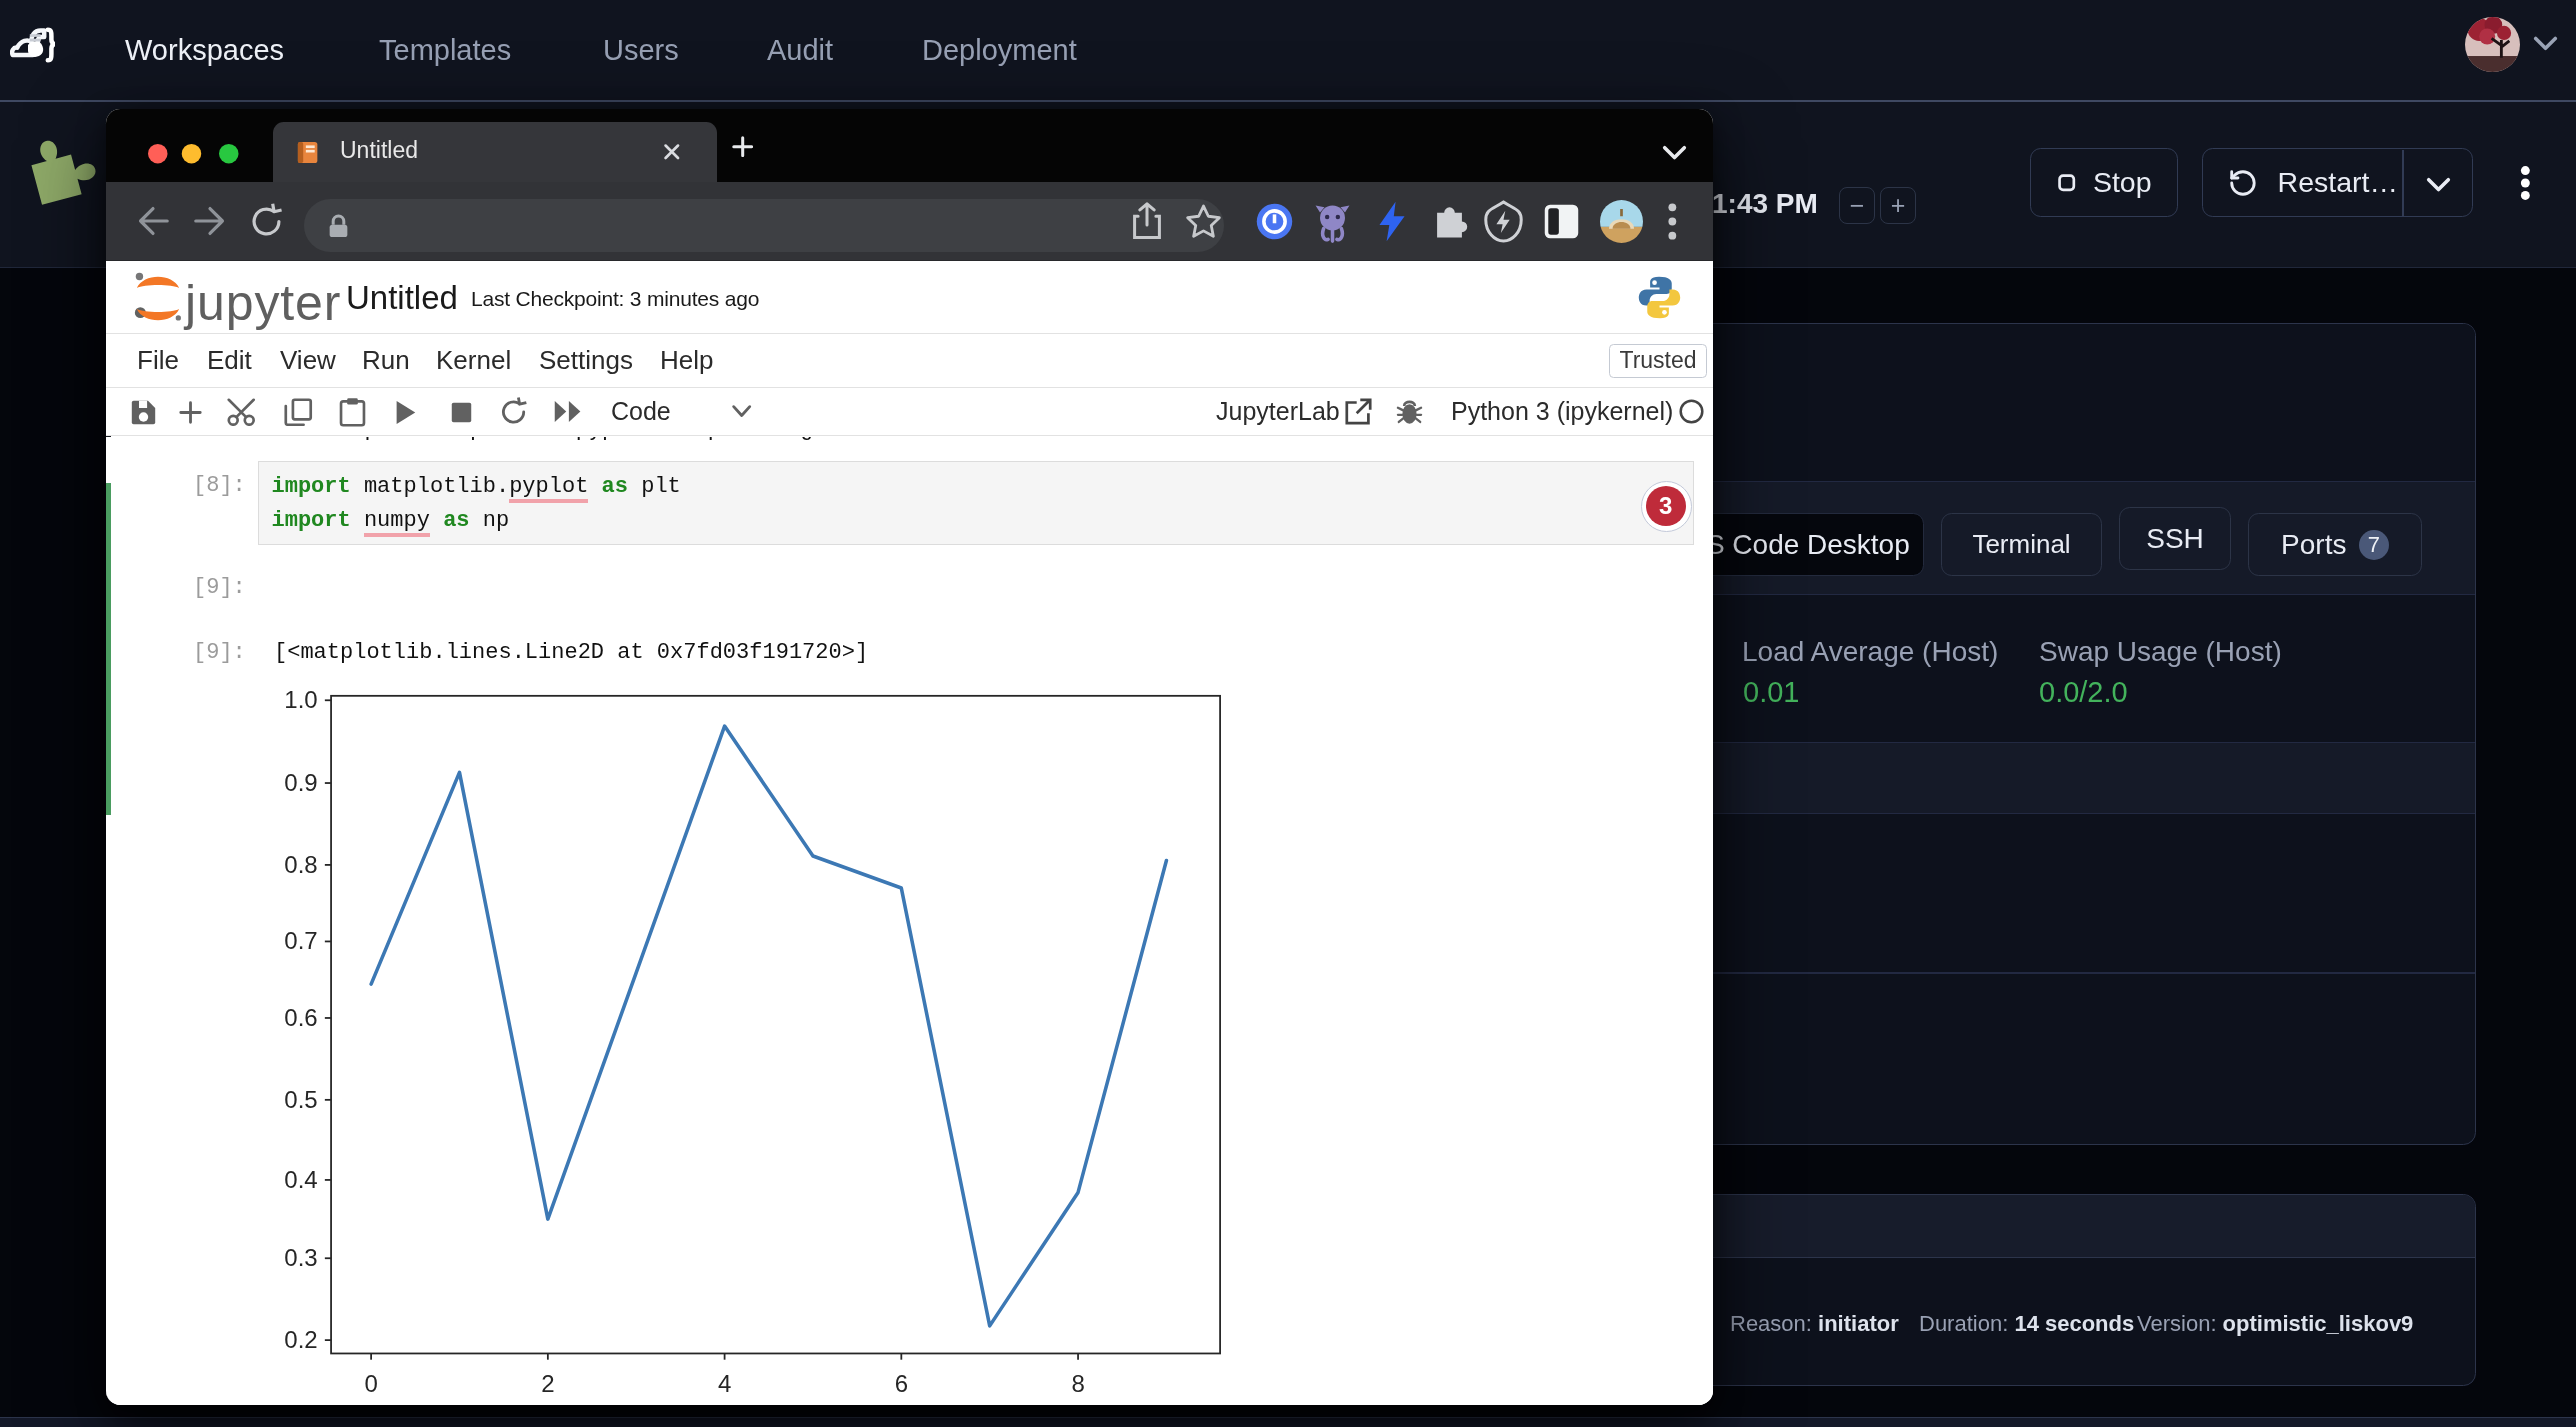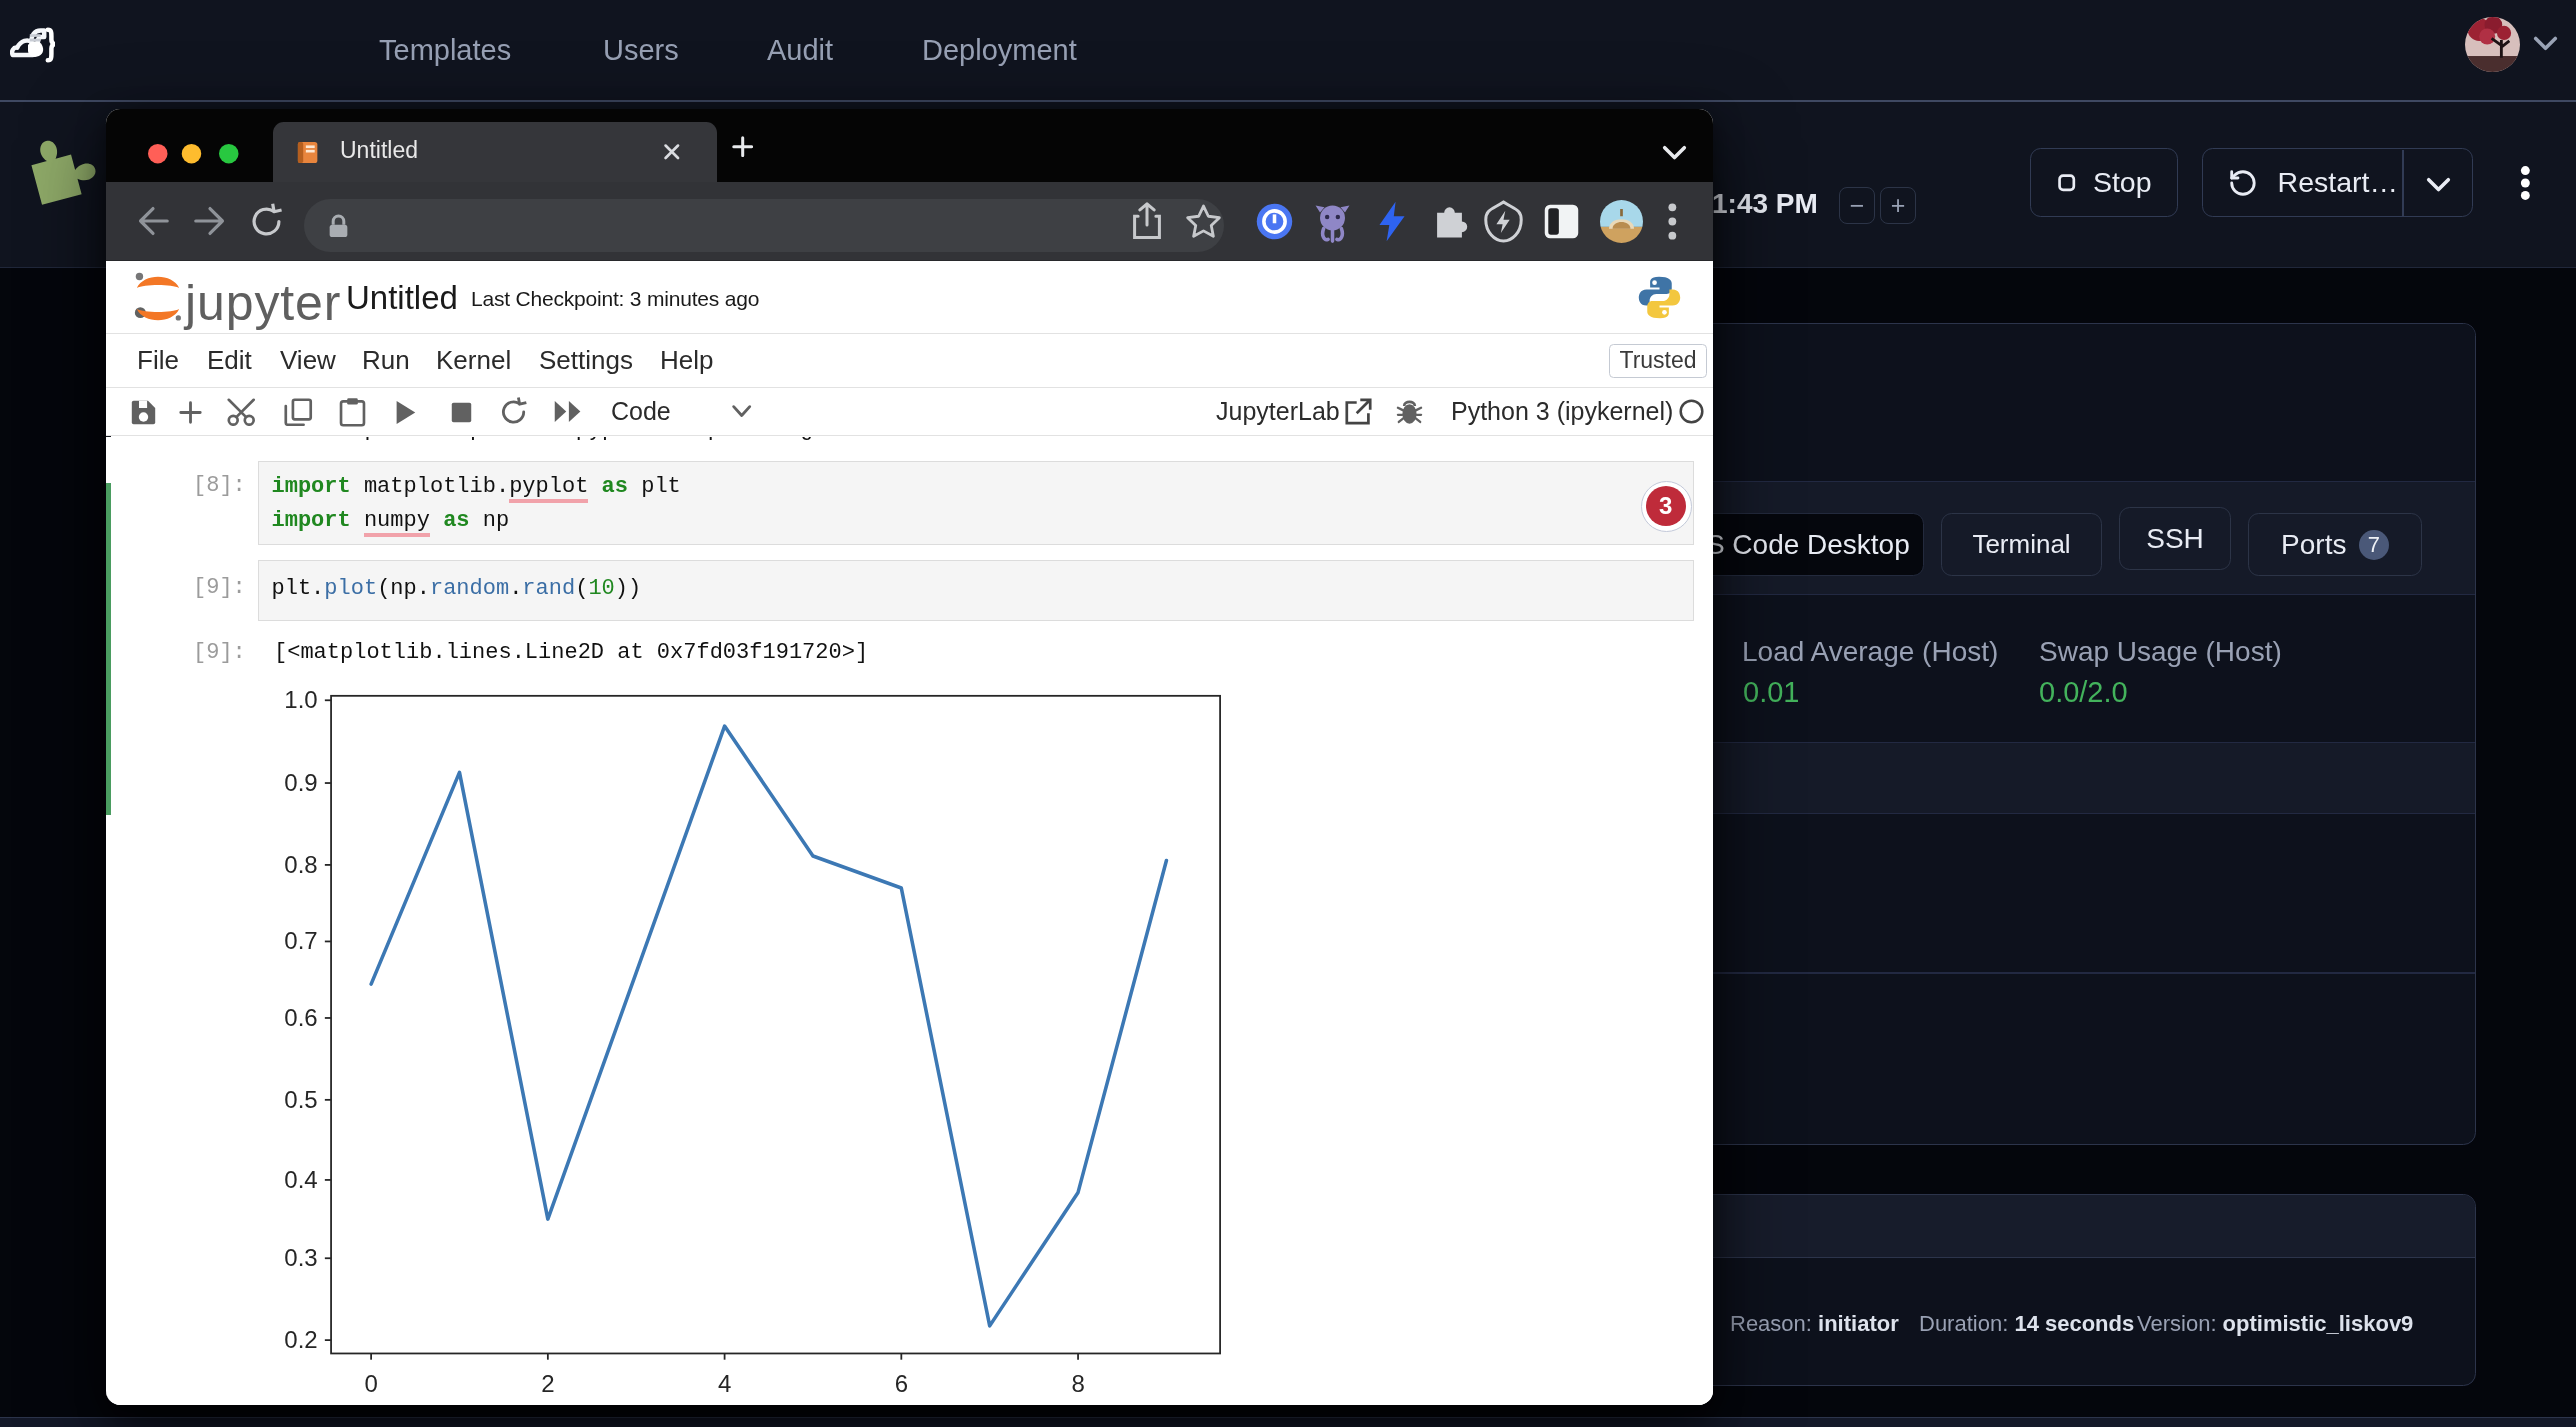--- a/index.html
+++ b/index.html
@@ -50,20 +50,21 @@
 <body>
 
 <div id="navbar">
   <svg class="abs" style="left:9.8px; top:27px;" width="45" height="36" viewBox="0 0 50 40">
     <path d="M3 31 C1 27 4 22 8 23 C12 15 20 13 24 17 C23 10 27 4 34 4 L38 4 L38 11 L35 11 C32 11 31 13 31 16 L31 25 C31 29 29 31 25 31 Z" fill="none" stroke="#f5f7fa" stroke-width="5" stroke-linejoin="round" stroke-linecap="round"></path>
     <path d="M20 20 C24 14 34 15 36 21 C39 28 34 33 28 33 C23 33 20 30 20 26 Z" fill="#fff"></path>
     <rect x="22" y="8" width="12" height="3" fill="#c8ccd4"></rect>
     <rect x="22" y="13" width="12" height="3" fill="#c8ccd4"></rect>
     <path d="M42 3 C46 3 46 6 46 10 L46 14 C46 17 47 18 49 19 C47 20 46 21 46 24 L46 30 C46 34 46 37 42 37" fill="none" stroke="#fff" stroke-width="5" stroke-linecap="round"></path>
   </svg>
+  <div class="navlink" style="left:125px; color:#eef1f7; font-weight:500;">Workspaces</div>
   <div class="navlink" style="left:379px;">Templates</div>
   <div class="navlink" style="left:603px;">Users</div>
   <div class="navlink" style="left:767px;">Audit</div>
   <div class="navlink" style="left:922px;">Deployment</div>
   <svg class="abs" style="left:2465px; top:17px;" width="55" height="55" viewBox="0 0 62 62">
     <defs>
         <clipPath id="avc">
           <circle cx="31" cy="31" r="31"></circle>
         </clipPath>
       </defs>
@@ -342,23 +343,20 @@
     <div class="prompt" style="left:87px; top:36px;">[8]:</div>
     <div class="cell" style="top:24px; height:84px;">
       <div class="code" style="position:absolute; left:12.5px; top:8px; line-height:34px;"><span class="kw">import</span> matplotlib.<span style="border-bottom:4.5px solid #f1a2aa;">pyplot</span> <span class="kw">as</span> plt
 <span class="kw">import</span> <span style="border-bottom:4.5px solid #f1a2aa;">numpy</span> <span class="kw">as</span> np</div>
     </div>
     <div class="abs" style="left:1535px; top:44px; width:51px; height:51px; border-radius:50%; background:#fff; border:1.8px solid #c3c9d9;">
       <div class="abs" style="left:3.6px; top:3.6px; width:40px; height:40px; border-radius:50%; background:#bf2b3a; color:#fff; font-size:24px; font-weight:bold; text-align:center; line-height:40px;">3</div>
     </div>
 
     <div class="prompt" style="left:87px; top:138px;">[9]:</div>
-    <div class="cell" style="top:123px; height:61px;">
-      <div class="code" style="position:absolute; left:12.5px; top:15px;">plt.<span class="fn">plot</span>(np.<span class="fn">random</span>.<span class="fn">rand</span>(<span class="num">10</span>))</div>
-    </div>
 
     <div class="prompt" style="left:87px; top:203px;">[9]:</div>
     <div class="code" style="position:absolute; left:168px; top:203px;">[&lt;matplotlib.lines.Line2D at 0x7fd03f191720&gt;]</div>
 
     <svg class="abs" style="left:161px; top:249px;" width="970" height="712" viewBox="0 0 1090 800">
       <rect x="72" y="11" width="999" height="739" fill="#fff" stroke="#262626" stroke-width="2"></rect>
       <g stroke="#262626" stroke-width="2">
         <line x1="72" y1="16" x2="65" y2="16"></line>
         <line x1="72" y1="109" x2="65" y2="109"></line>
         <line x1="72" y1="201" x2="65" y2="201"></line>

